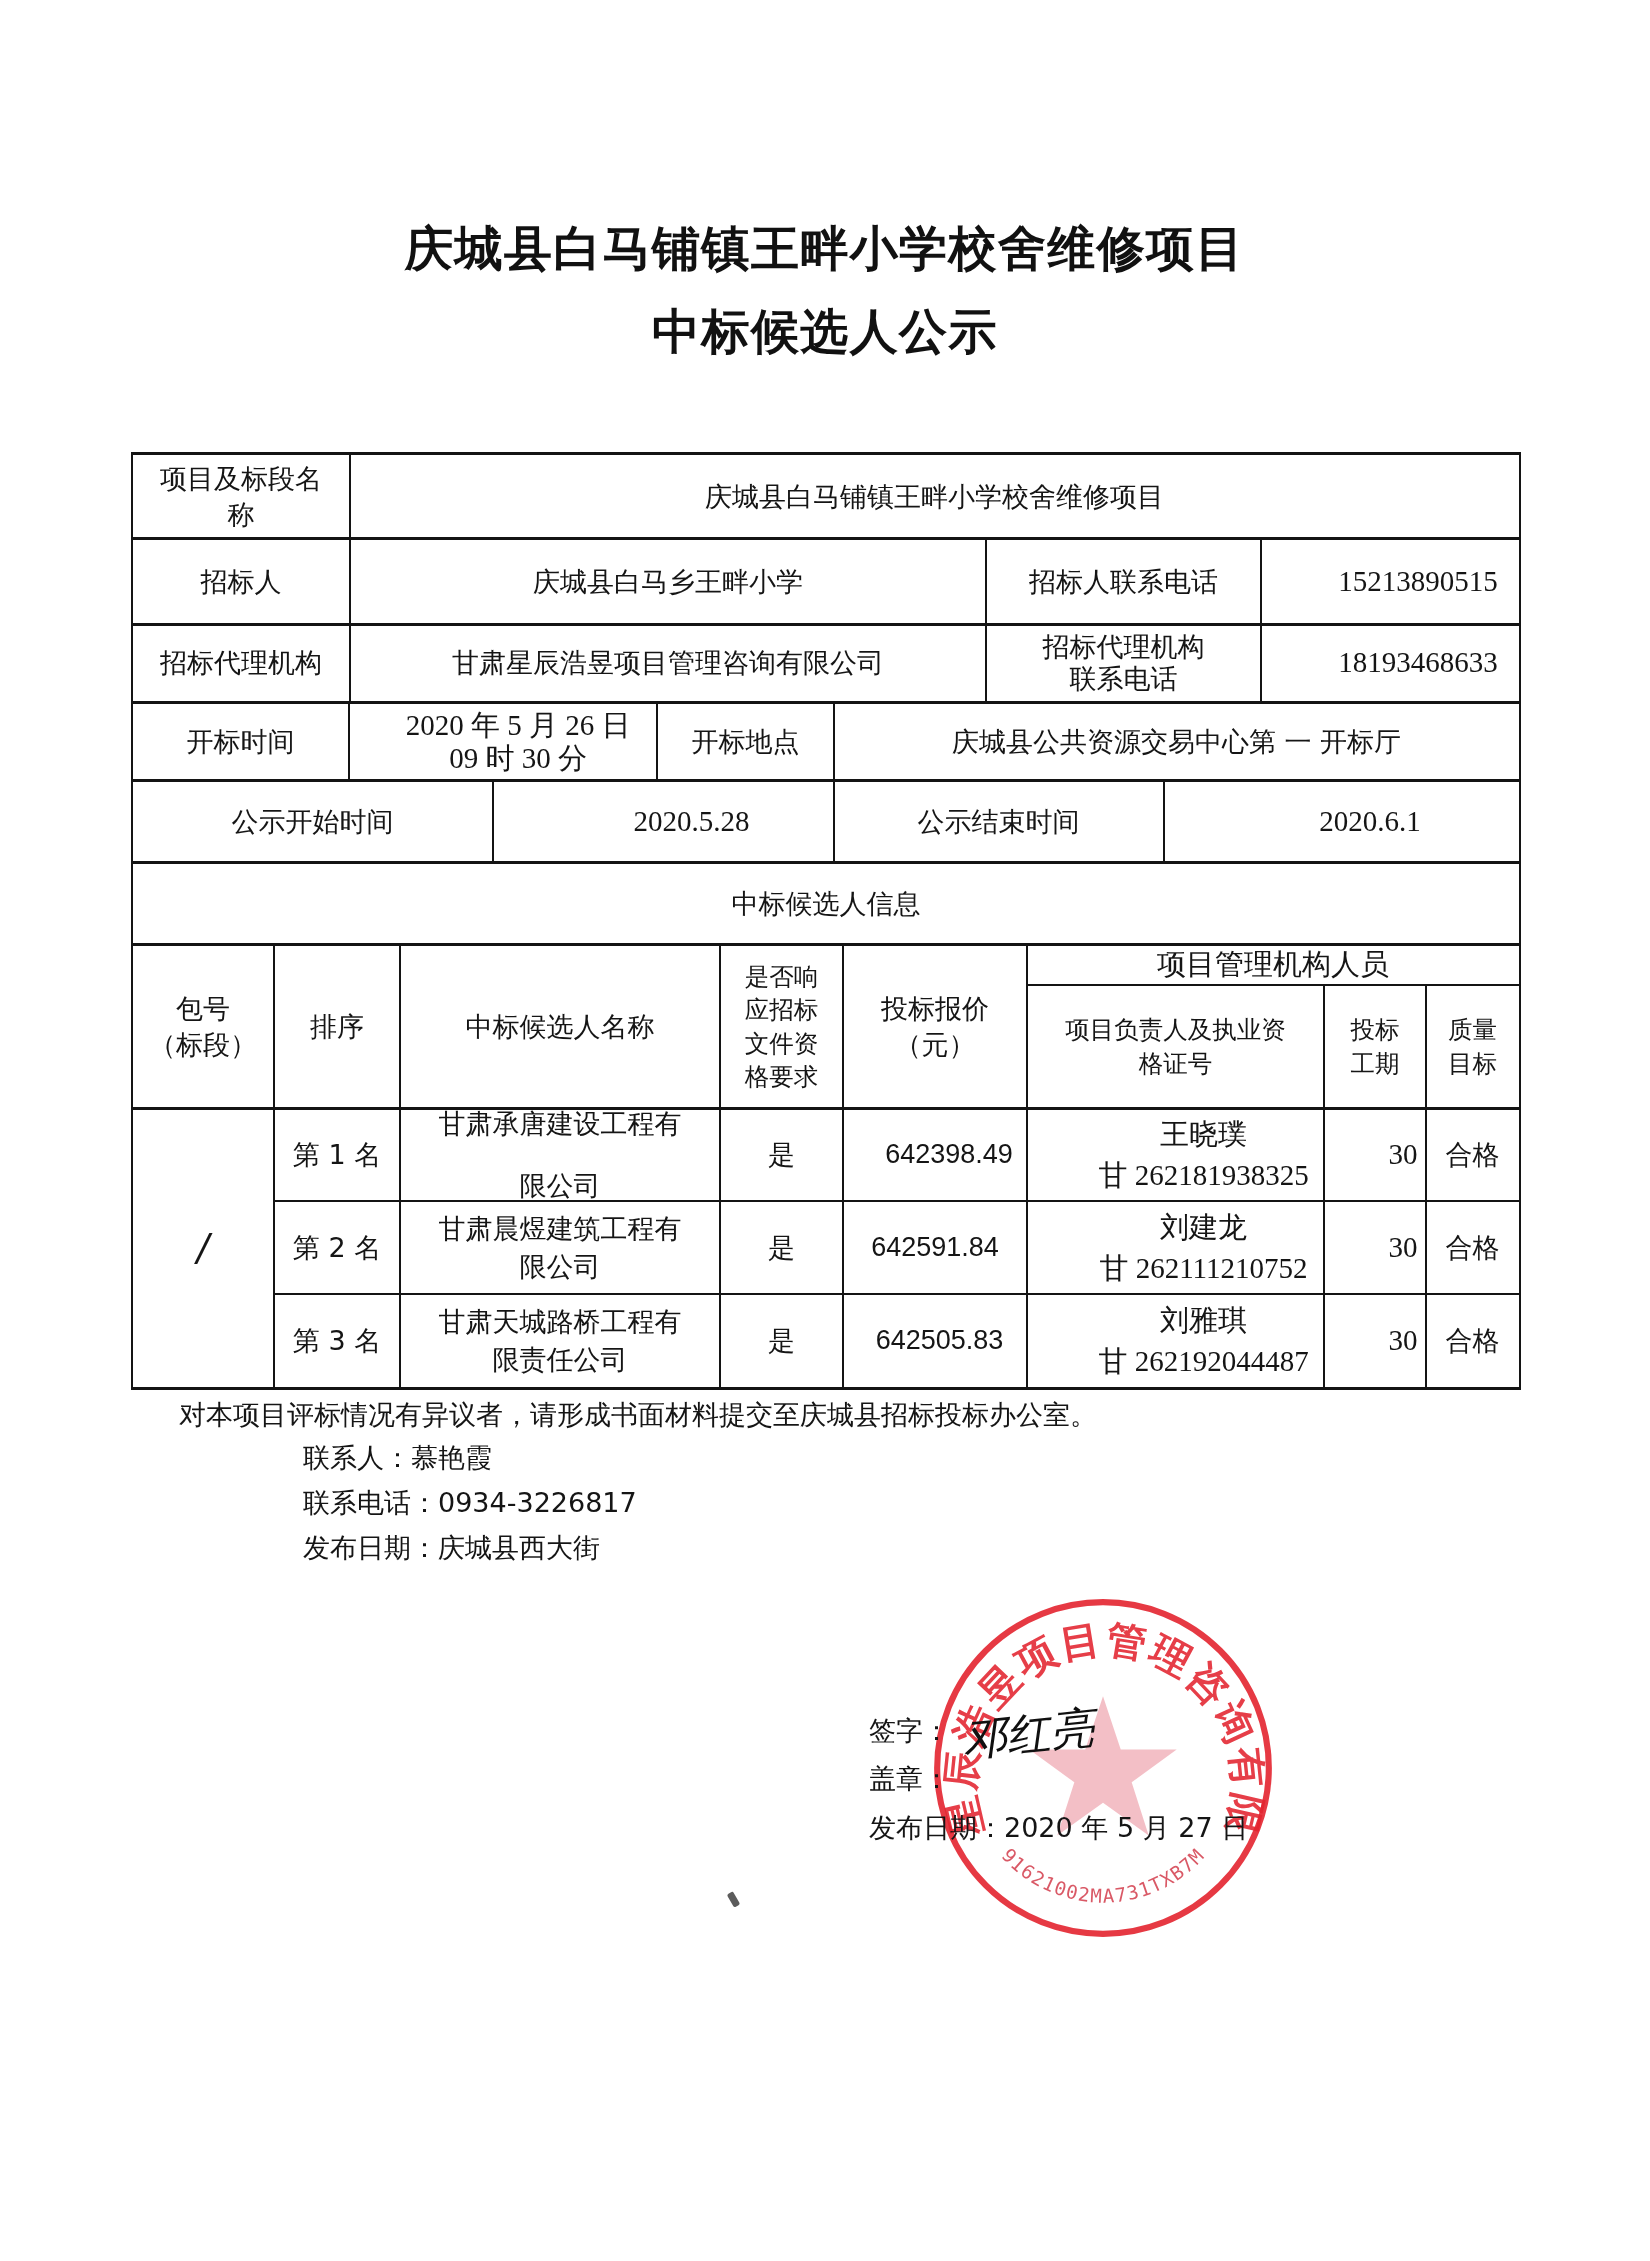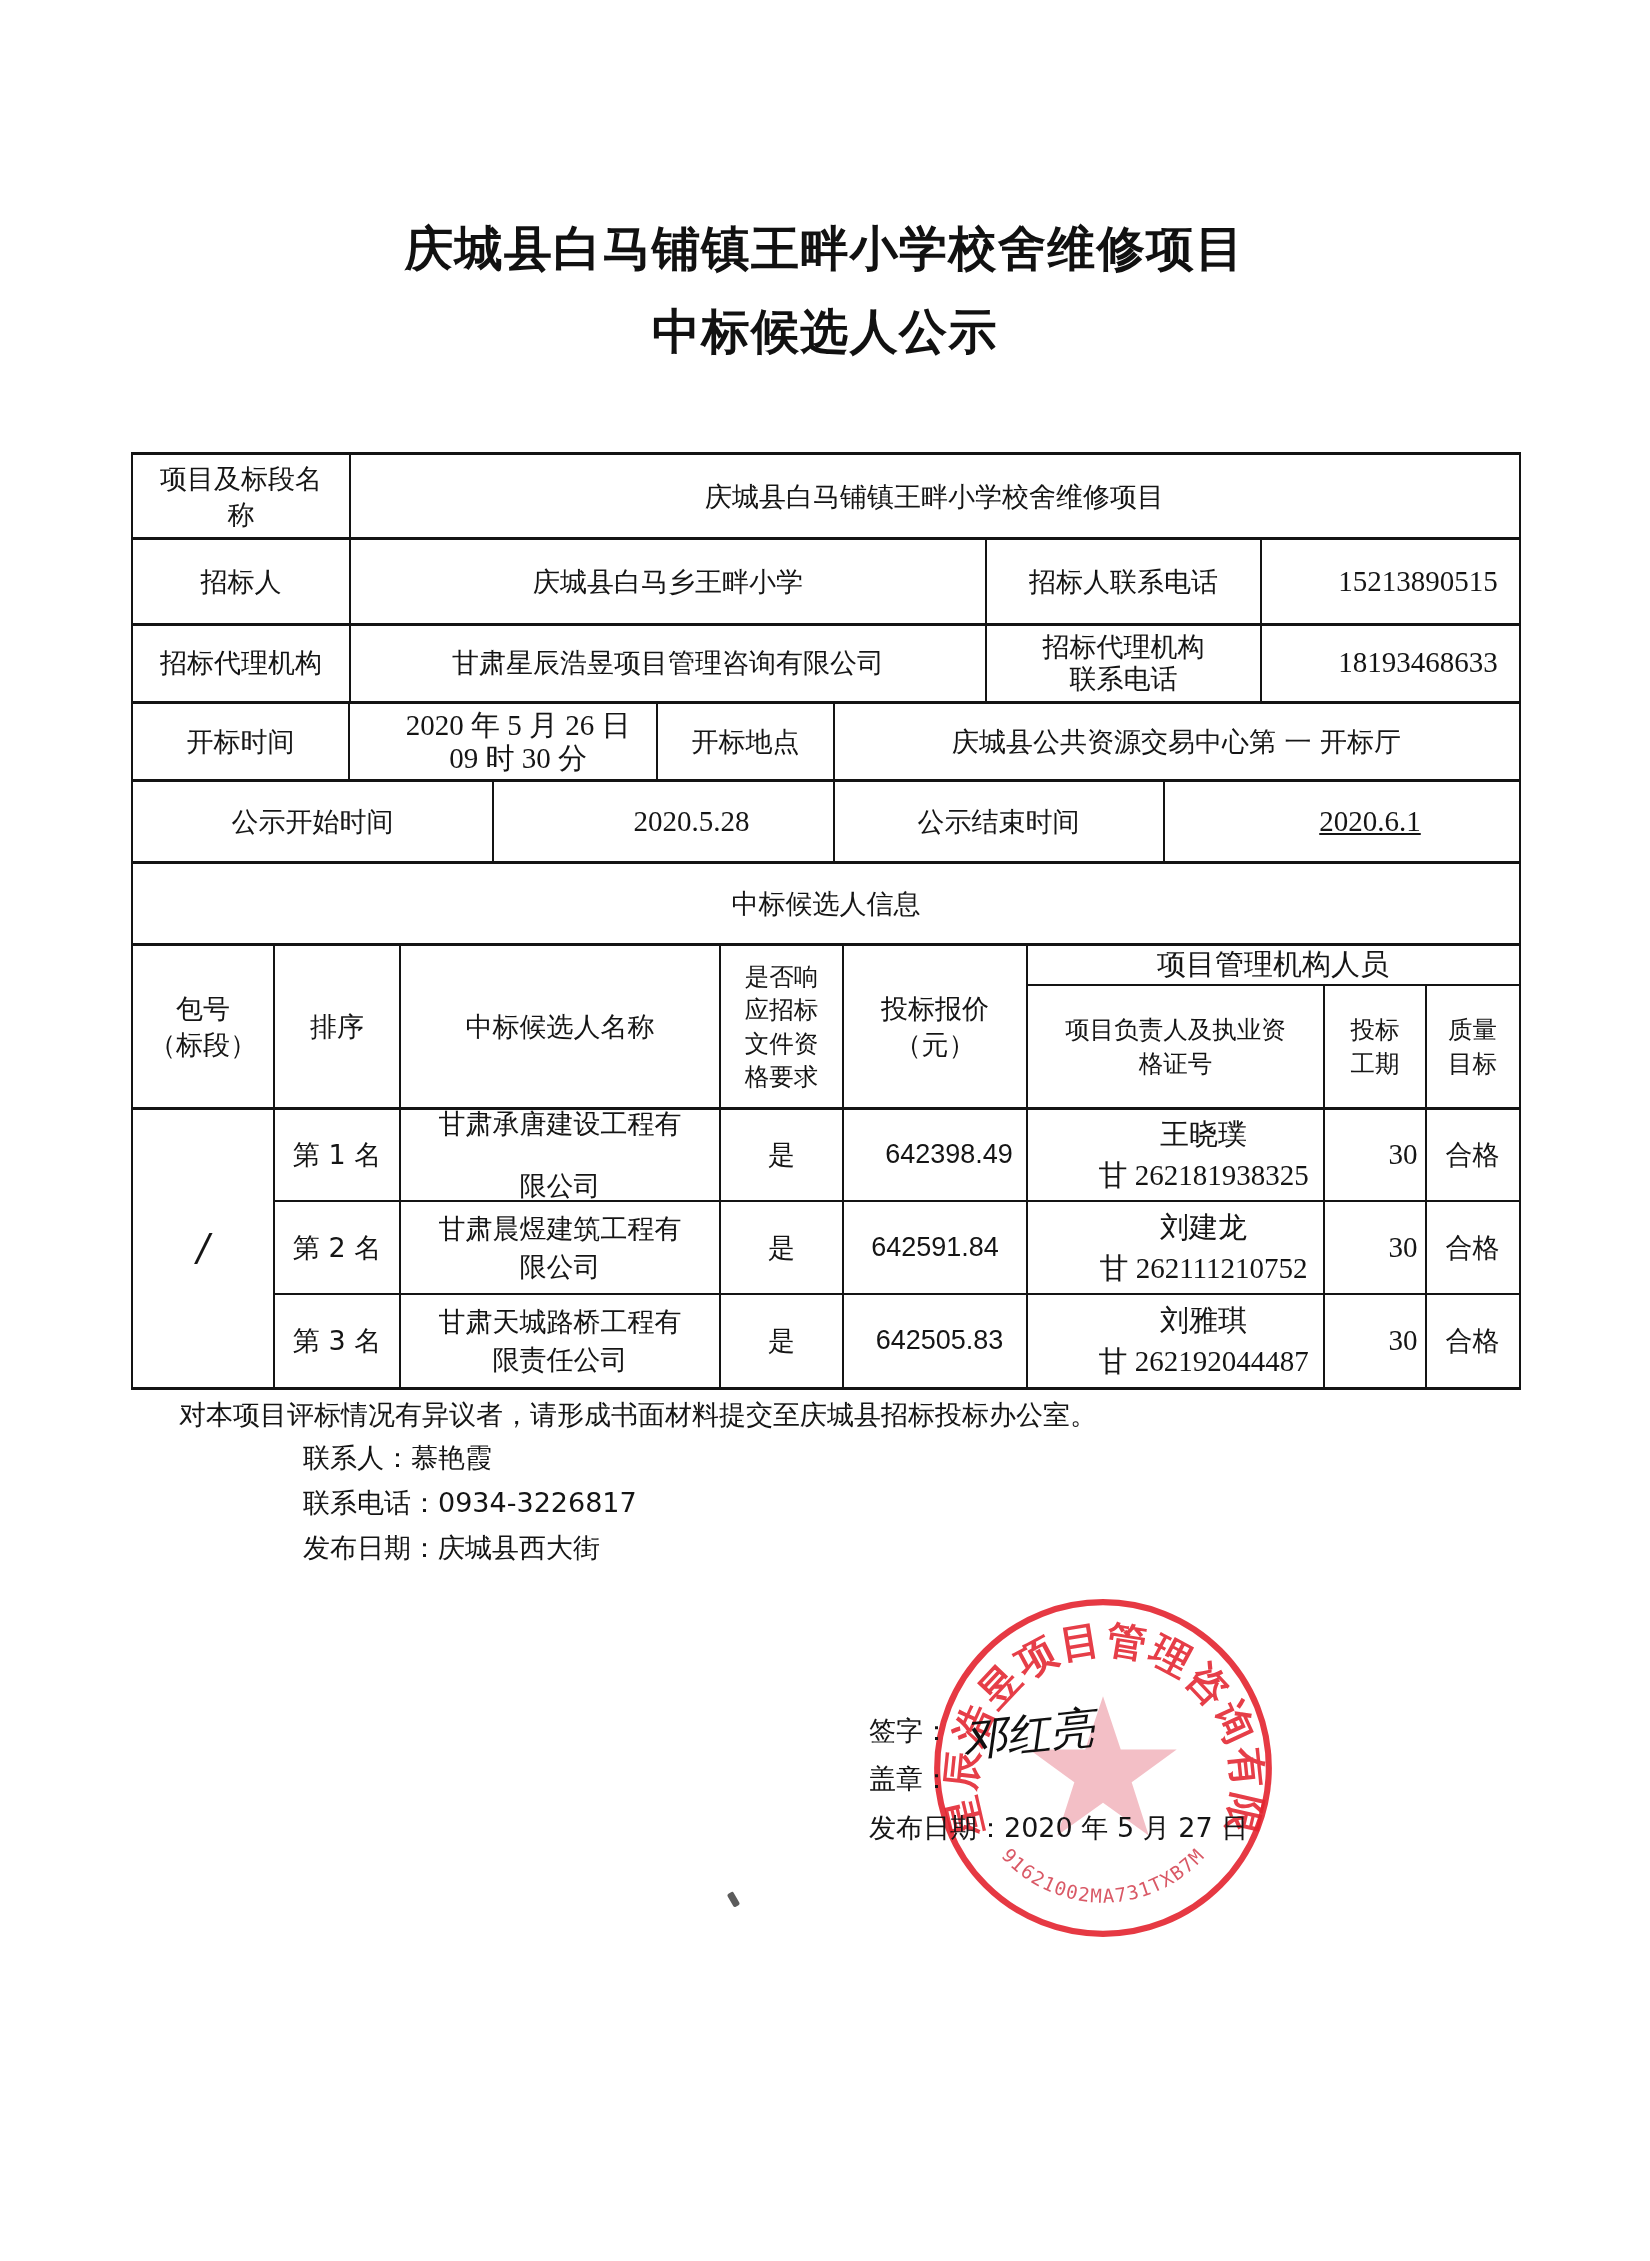--- a/index.html
+++ b/index.html
@@ -101,21 +101,21 @@
 <div class="cell serif" style="left:350px; top:704px; width:280px; height:76px; line-height:1.15;">
   <span>2020 年 5 月 26 日</span>
   <span>09 时 30 分</span>
 </div>
 <div class="cell" style="left:658px; top:704px; width:175px; height:76px;">开标地点</div>
 <div class="cell" style="left:835px; top:704px; width:683px; height:76px;">庆城县公共资源交易中心第 一 开标厅</div>
 
 <div class="cell" style="left:133px; top:782px; width:359px; height:79px;border-radius:29px;">公示开始时间</div>
 <div class="cell serif" style="left:494px; top:782px; width:339px; height:79px;">2020.5.28</div>
 <div class="cell" style="left:835px; top:782px; width:327px; height:79px;">公示结束时间</div>
-<div class="cell serif" style="left:1165px; top:782px; width:354px; height:79px;text-decoration:underline;">2020.6.1</div>
+<div class="cell serif" style="left:1165px; top:782px; width:354px; height:79px;">2020.6.1</div>
 
 <div class="cell" style="left:133px; top:864px; width:1386px; height:79px;">中标候选人信息</div>
 
 <div class="cell" style="left:133px; top:946px; width:140px; height:161px;">
   <span>包号</span>
   <span>（标段）</span>
 </div>
 <div class="cell" style="left:275px; top:946px; width:124px; height:161px;">排序</div>
 <div class="cell" style="left:401px; top:946px; width:318px; height:161px;">中标候选人名称</div>
 <div class="cell small" style="left:721px; top:946px; width:121px; height:161px;">

